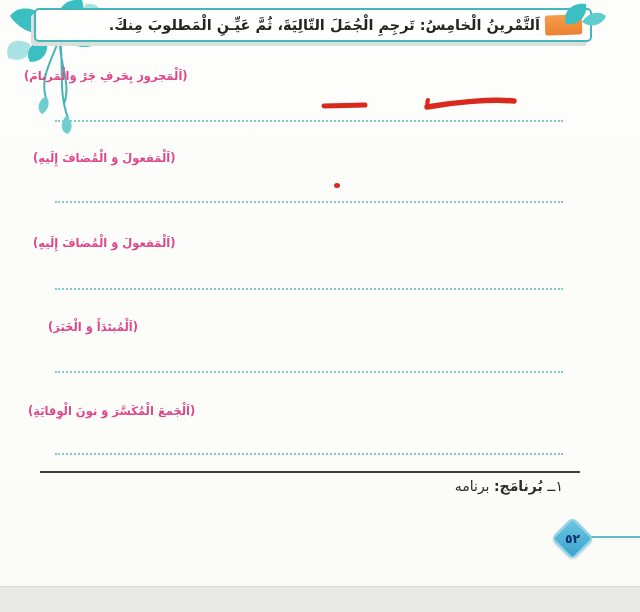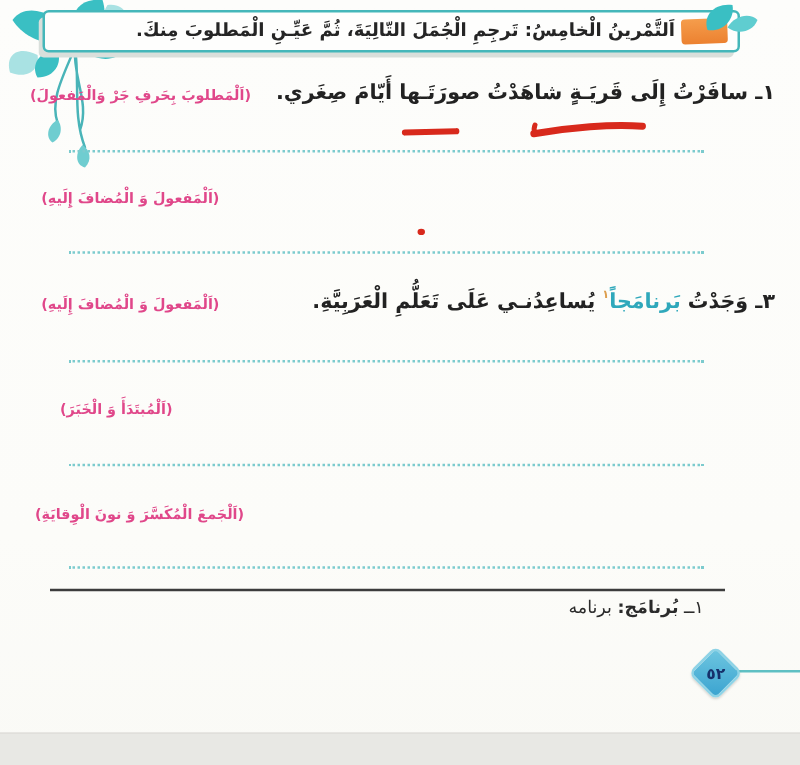--- a/index.html
+++ b/index.html
@@ -95,42 +95,36 @@
   <div class="header-box">
     <span class="header-text">اَلتَّمْرينُ الْخامِسُ: تَرجِمِ الْجُمَلَ التّالِيَةَ، ثُمَّ عَيِّـنِ الْمَطلوبَ مِنكَ.</span>
   </div>
   <div class="orange-tab"></div>
   <svg class="leaf-small" width="60" height="30" viewBox="0 0 60 30">
     <path d="M14,24 C10,12 20,2 34,4 C36,16 26,26 14,24 Z" fill="#3abfc3"></path>
     <path d="M30,22 C36,12 48,10 54,16 C50,26 38,28 30,22 Z" fill="#5fcdd0"></path>
   </svg>
 
   <div class="row" style="top:62px">
-    <div class="sentence">
-      <span>١ـ </span><span>سافَرْتُ إِلَى قَريَـةٍ شاهَدْتُ صورَتَـها أَيّامَ صِغَري.</span><span class="hl"></span><sup class="ref"></sup><span></span>
-    </div>
-    <div class="annotation" style="left:24px">(اَلْمَطلوبَ بِحَرفِ جَرْ وَالْمَفعولَ)</div>
+    <div class="annotation" style="left:24px">(اَلْمَجرورَ بِحَرفِ جَرْ وَالْمَرنامَ)</div>
   </div>
   <svg class="ink-svg" width="230" height="24" viewBox="0 0 230 24">
     <path d="M117,13 C145,8 180,5 204,7" fill="none" stroke="#d8291c" stroke-width="5.5" stroke-linecap="round"></path>
     <path d="M118,13 C117,10 117,8 118,6" fill="none" stroke="#d8291c" stroke-width="4" stroke-linecap="round"></path>
     <path d="M14,12 L55,11" fill="none" stroke="#d8291c" stroke-width="5" stroke-linecap="round"></path>
   </svg>
   <div class="sep" style="top:120px"></div>
 
   <div class="row" style="top:144px">
     <div class="annotation" style="left:33px">(اَلْمَفعولَ وَ الْمُضافَ إِلَيهِ)</div>
   </div>
   <div class="red-dot"></div>
   <div class="sep" style="top:201px"></div>
 
   <div class="row" style="top:229px">
-    <div class="sentence">
-      <span>٣ـ </span><span>وَجَدْتُ </span><span class="hl">بَرنامَجاً</span><sup class="ref">١</sup><span> يُساعِدُنـي عَلَى تَعَلُّمِ الْعَرَبِيَّةِ.</span>
-    </div>
     <div class="annotation" style="left:33px">(اَلْمَفعولَ وَ الْمُضافَ إِلَيهِ)</div>
   </div>
   <div class="sep" style="top:288px"></div>
 
   <div class="row" style="top:313px">
     <div class="annotation" style="left:48px">(اَلْمُبتَدَأَ وَ الْخَبَرَ)</div>
   </div>
   <div class="sep" style="top:371px"></div>
 
   <div class="row" style="top:397px">

